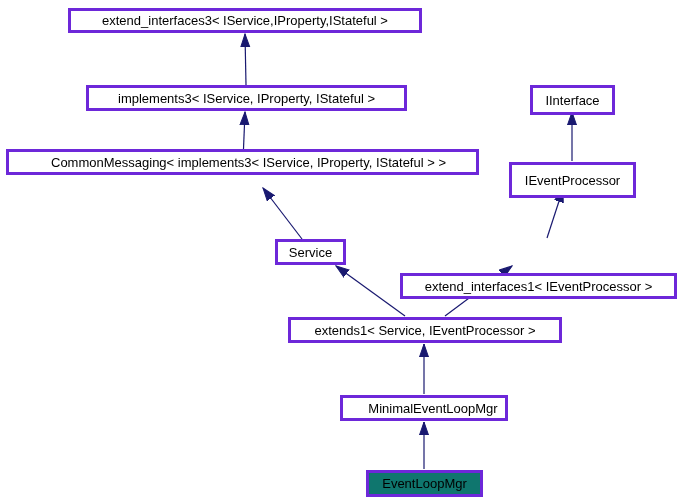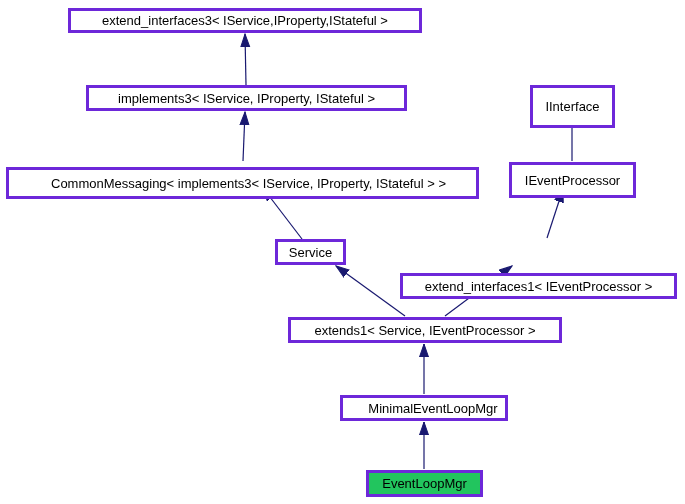--- a/index.html
+++ b/index.html
@@ -24,21 +24,21 @@
     color: #000000;
     font-size: 13px;
     line-height: 1;
     display: flex;
     align-items: center;
     justify-content: center;
     white-space: nowrap;
     cursor: pointer;
   }
   .node.highlighted {
-    background: #22c55e;
+    background: #0f766e;
     cursor: default;
   }
 </style>
 </head>
 <body>
 
 <div class="canvas">
 
   <svg class="edges" viewBox="0 0 685 504" xmlns="http://www.w3.org/2000/svg">
     <defs>
@@ -54,23 +54,23 @@
     <line x1="405" y1="316" x2="336" y2="266" stroke="#191970" stroke-width="1.2" marker-end="url(#arrowhead)"></line>
     <line x1="445" y1="316" x2="512" y2="266" stroke="#191970" stroke-width="1.2" marker-end="url(#arrowhead)"></line>
     <line x1="424" y1="394" x2="424" y2="344" stroke="#191970" stroke-width="1.2" marker-end="url(#arrowhead)"></line>
     <line x1="424" y1="469" x2="424" y2="422" stroke="#191970" stroke-width="1.2" marker-end="url(#arrowhead)"></line>
   </svg>
 
   <div class="node" style="left:68px; top:8px; width:354px; height:25px;">extend_interfaces3&lt; IService,IProperty,IStateful &gt;</div>
 
   <div class="node" style="left:86px; top:85px; width:321px; height:26px;">implements3&lt; IService, IProperty, IStateful &gt;</div>
 
-  <div class="node" style="left:6px; top:167px; width:473px; height:32px;padding-left:12px;">CommonMessaging&lt; implements3&lt; IService, IProperty, IStateful &gt; &gt;</div>
+  <div class="node" style="left:6px; top:149px; width:473px; height:26px;padding-left:12px;">CommonMessaging&lt; implements3&lt; IService, IProperty, IStateful &gt; &gt;</div>
 
-  <div class="node" style="left:530px; top:85px; width:85px; height:43px;">IInterface</div>
+  <div class="node" style="left:530px; top:85px; width:85px; height:30px;">IInterface</div>
 
   <div class="node" style="left:509px; top:162px; width:127px; height:36px;">IEventProcessor</div>
 
   <div class="node" style="left:275px; top:239px; width:71px; height:26px;">Service</div>
 
   <div class="node" style="left:400px; top:239px; width:277px; height:26px;margin-top:34px;">extend_interfaces1&lt; IEventProcessor &gt;</div>
 
   <div class="node" style="left:288px; top:317px; width:274px; height:26px;">extends1&lt; Service, IEventProcessor &gt;</div>
 
   <div class="node" style="left:340px; top:395px; width:168px; height:26px;padding-left:18px;">MinimalEventLoopMgr</div>

